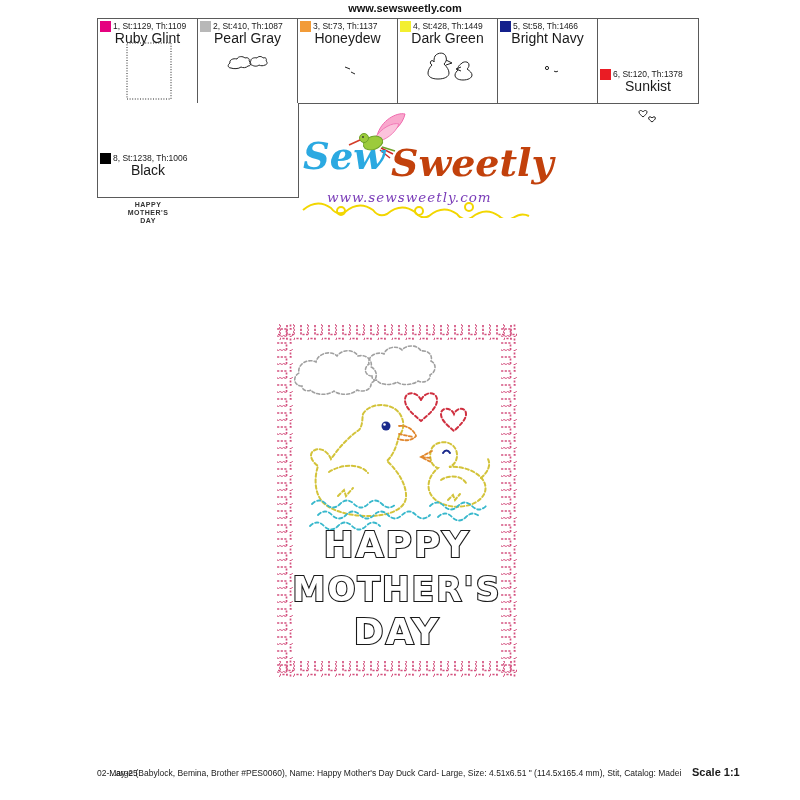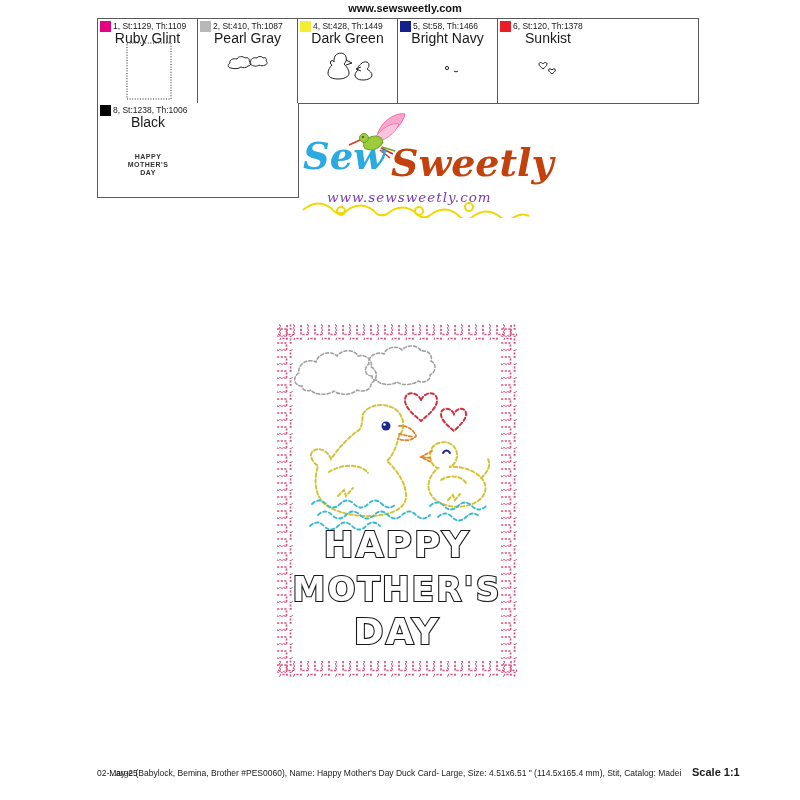--- a/index.html
+++ b/index.html
@@ -10,21 +10,21 @@
   
   .url-header{
     position:absolute;top:2px;left:0;width:810px;text-align:center;
     font-size:11px;font-weight:bold;color:#111;
   }
   
   .thread-row{position:absolute;left:97px;display:flex;border:1px solid #5a5a5a;box-sizing:border-box;background:#fff;}
   .row1{top:18px;width:602px;height:86px;}
   .row2{top:103px;width:202px;height:95px;border-top:none;}
   .thread-cell{position:relative;width:100px;box-sizing:border-box;border-right:1px solid #5a5a5a;}
-  .thread-cell:last-child{border-right:none;}
+  .thread-cell:last-child{border-right:none;margin-top:48px;}
   .swatch{position:absolute;left:2px;top:2px;width:11px;height:11px;background:#ccc;}
   .t-info{position:absolute;left:15px;top:2px;font-size:8.5px;white-space:nowrap;}
   .t-name{position:absolute;left:0;top:11px;width:100%;text-align:center;font-size:14px;}
   .mini{position:absolute;left:1px;top:22px;}
   .mini path,.mini rect,.mini circle,.mini ellipse{fill:none;stroke:#222;stroke-width:1;}
   .mini-text{position:absolute;left:0;top:50px;width:100%;text-align:center;
     font-size:7px;line-height:8px;font-weight:bold;color:#333;letter-spacing:0.5px;}
   
   .logo{position:absolute;left:295px;top:112px;width:255px;height:105px;text-align:center;}
   .logo-sew{position:absolute;left:8px;top:22px;font-family:"DejaVu Serif",serif;font-style:italic;
@@ -69,20 +69,28 @@
   <div class="thread-cell">
     <span class="swatch" style="background: rgb(184, 184, 184);"></span>
     <span class="t-info">2, St:410, Th:1087</span>
     <span class="t-name">Pearl Gray</span>
     <svg class="mini" width="98" height="62">
       <path d="M32,27 c-3,0 -4,-3 -1,-5 c-1,-3 3,-5 7,-4 c1,-3 6,-3 8,-1 c3,-1 5,1 4,3 c3,2 2,5 -1,5 c-2,2 -5,2 -7,1 c-2,2 -8,2 -10,1 z"></path>
       <path d="M53,24 c-2,0 -3,-2 -1,-4 c-1,-2 3,-4 6,-3 c1,-2 5,-2 6,0 c3,-1 4,1 3,3 c2,1 1,4 -1,4 c-2,1 -4,1 -6,0 c-2,2 -6,1 -7,0 z"></path>
     </svg>
   </div>
 
+  <div class="thread-cell">
+    <span class="swatch" style="background: rgb(242, 155, 56);"></span>
+    <span class="t-info">3, St:73, Th:1137</span>
+    <span class="t-name">Honeydew</span>
+    <svg class="mini" width="98" height="62">
+      <path d="M46,26 l5,2 M52,31 l4,2" stroke-width="1.4"></path>
+    </svg>
+  </div>
 
   <div class="thread-cell">
     <span class="swatch" style="background: rgb(243, 239, 48);"></span>
     <span class="t-info">4, St:428, Th:1449</span>
     <span class="t-name">Dark Green</span>
     <svg class="mini" width="98" height="62">
       <path d="M36,15 c3,-4 10,-4 11,1 c1,3 0,5 -2,7 c3,3 5,6 5,9 c0,4 -5,6 -11,6 c-6,0 -10,-2 -10,-6 c0,-3 2,-6 4,-8 c-2,-1 -2,-3 -1,-4 c1,-1 3,0 3,1 c0,-2 0,-4 1,-6 z"></path>
       <path d="M47,19 l6,3 -6,2"></path>
       <path d="M62,23 c2,-3 8,-3 8,1 c0,2 -1,3 -2,4 c3,2 5,4 5,6 c0,3 -4,5 -9,5 c-5,0 -8,-2 -8,-5 c0,-2 2,-4 3,-5 c-1,-2 1,-5 3,-6 z"></path>
       <path d="M62,26 l-5,2 5,2"></path>

